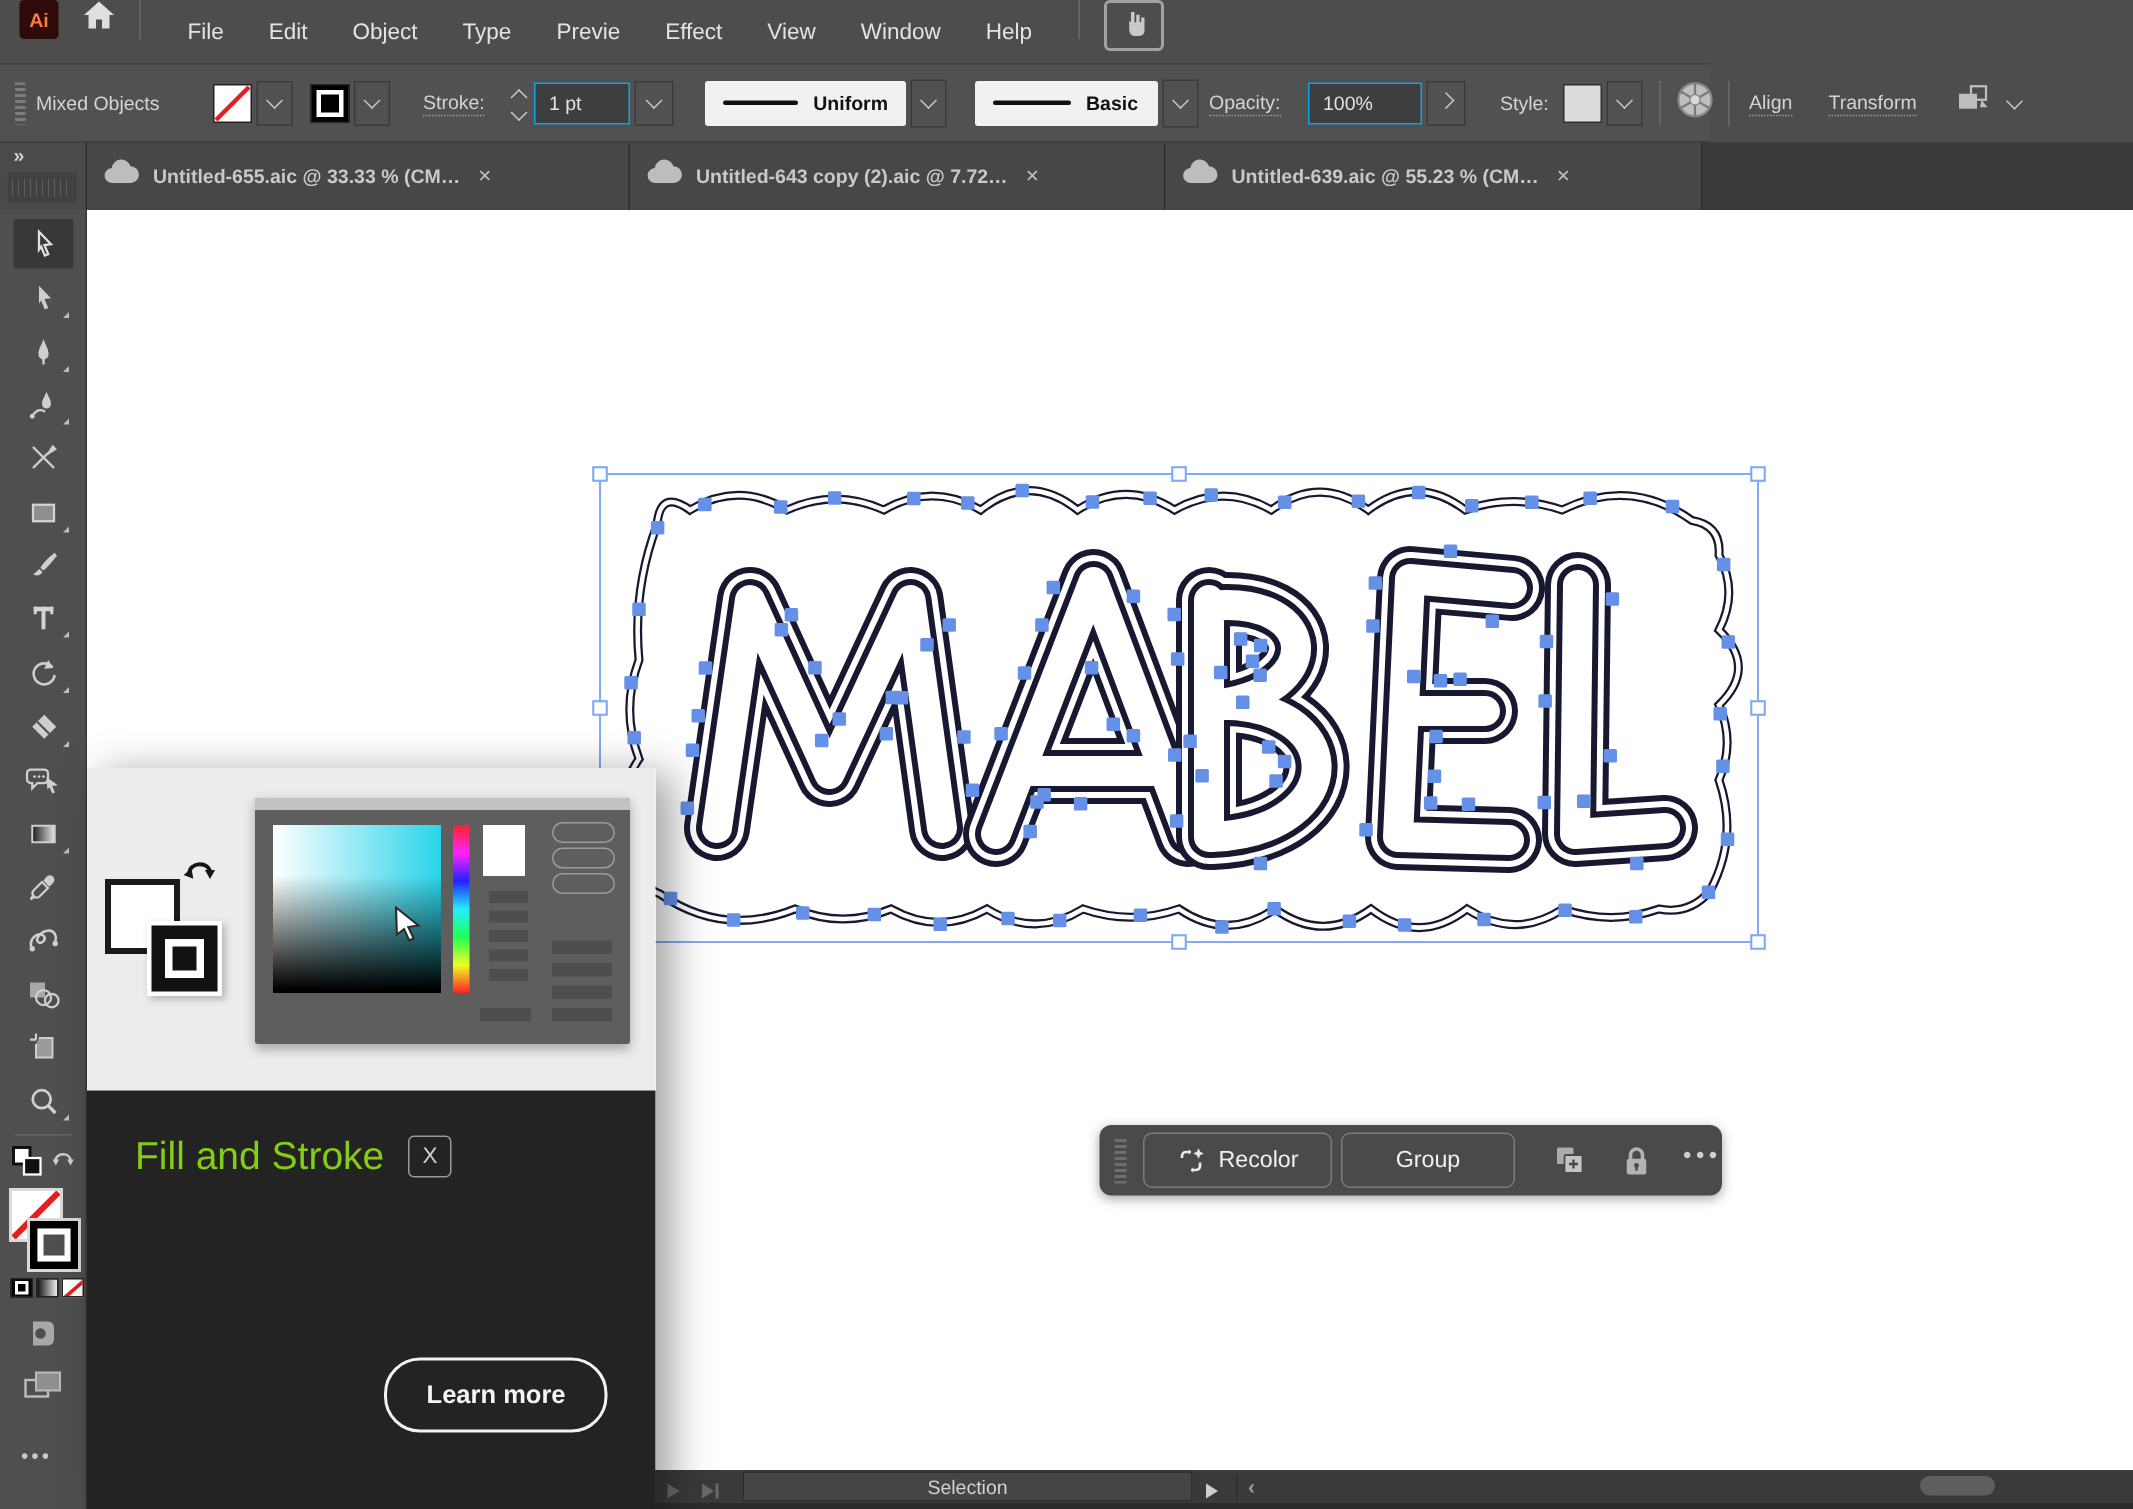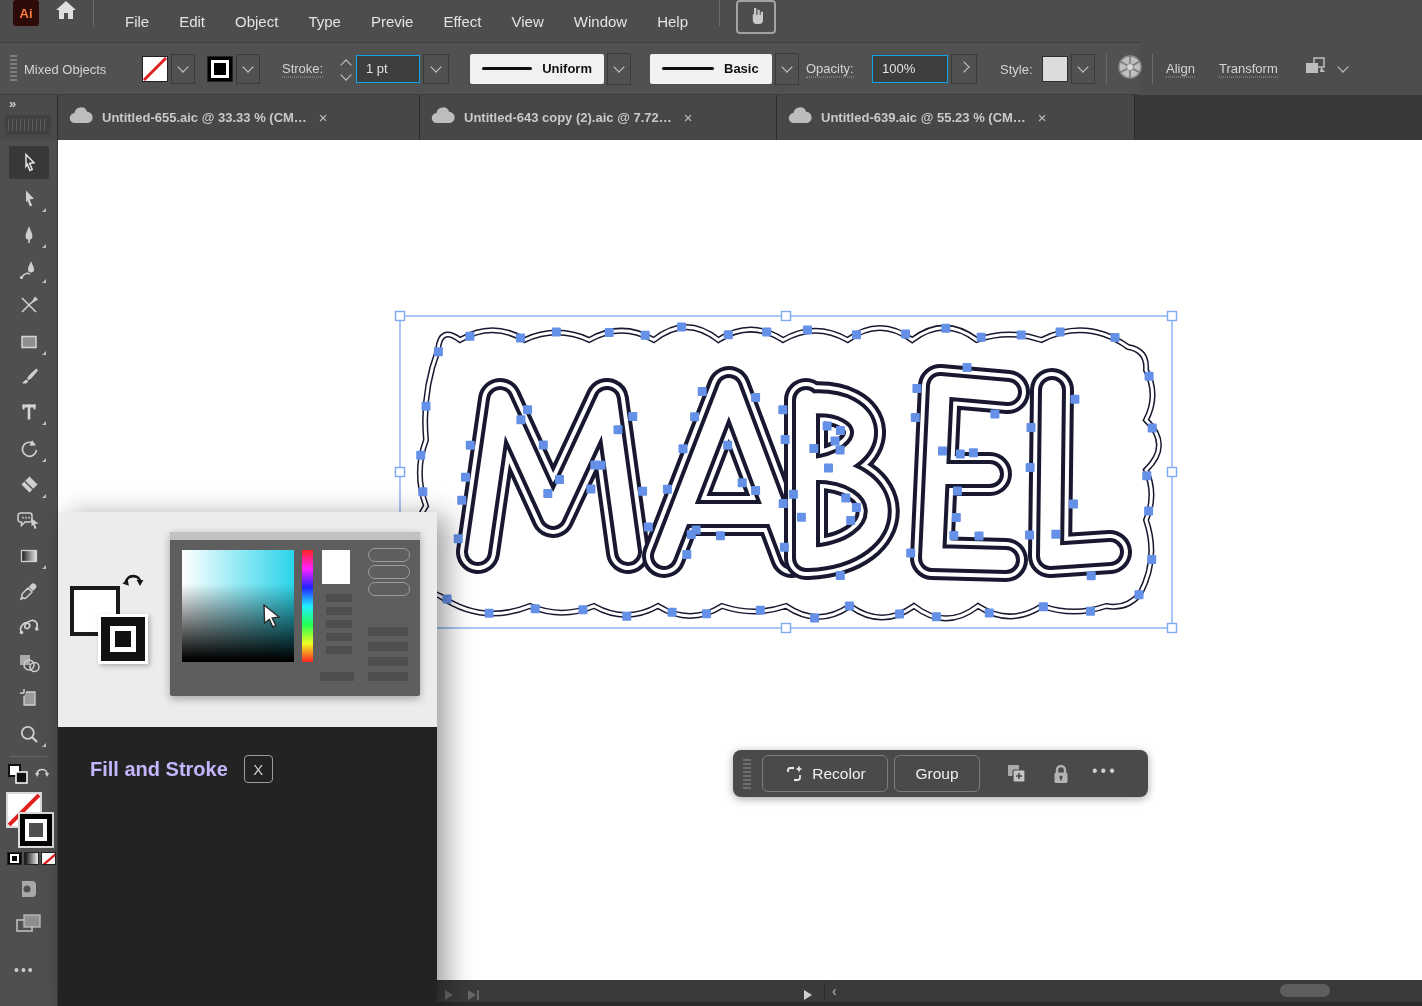--- a/index.html
+++ b/index.html
@@ -87,21 +87,21 @@
 
   
   #quickbar{position:absolute;left:675px;top:610px;width:415px;height:47px;background:#4A4A4A;border-radius:8px;
             box-shadow:0 2px 8px rgba(0,0,0,.35);display:flex;align-items:center;z-index:10}
   #qb-grip{width:8px;height:30px;margin-left:10px;
            background:repeating-linear-gradient(to bottom,#6E6E6E 0 2px,transparent 2px 4px)}
   .qb-btn{height:37px;border:1px solid #7C7C7C;border-radius:6px;background:transparent;color:#EFEFEF;
           font-size:15.5px;display:flex;align-items:center;justify-content:center;gap:8px;box-sizing:border-box;
           font-family:"Liberation Sans",sans-serif}
   #qb-recolor{width:126px;margin-left:11px}
-  #qb-group{width:86px;margin-left:6px}
+  #qb-group{width:116px;margin-left:6px}
   .qb-icon{display:flex;align-items:center;justify-content:center}
   #qb-dup{margin-left:24px}
   #qb-lock{margin-left:22px}
   #qb-more{margin-left:20px;color:#CFCFCF;font-size:16px;letter-spacing:3px;margin-top:-6px}
 
   
   #coachmark{position:absolute;left:58px;top:512px;width:379px;height:494px;z-index:60;
              box-shadow:10px 4px 26px rgba(0,0,0,.38)}
   #coach-illus{position:relative;width:379px;height:215px;background:#ECECEC;overflow:hidden}
   #illus-fill{position:absolute;left:12px;top:74px;width:50px;height:50px;background:#fff;border:4px solid #1A1A1A;box-sizing:border-box}
@@ -116,21 +116,21 @@
                background:linear-gradient(to top,#000 2%,rgba(0,0,0,0) 70%),linear-gradient(to right,#FFF,#2AD4EA)}
   #picker-hue{position:absolute;left:132px;top:18px;width:11px;height:112px;
               background:linear-gradient(to bottom,#F22,#F2F,#22F,#2EF,#2F5,#EF2,#F22)}
   #picker-swatch{position:absolute;left:152px;top:18px;width:28px;height:34px;background:#FFF}
   .picker-pill{position:absolute;left:198px;width:40px;height:12px;border:1px solid #9B9B9B;border-radius:7px}
   .pbar{position:absolute;background:#4E4E4E}
   #picker-cursor{position:absolute;left:92px;top:72px}
 
   #coach-body{position:absolute;left:0;top:215px;width:379px;height:279px;background:#232323;box-sizing:border-box;padding:28px 32px 0 32px}
   #coach-title-row{display:flex;align-items:center;gap:16px}
-  #coach-title{color:#c4b5fd;font-size:20px;font-weight:bold}
+  #coach-title{color:#84cc16;font-size:26px;font-weight:normal}
   #coach-key{min-width:17px;height:26px;padding:0 5px;border:1.5px solid #9A9A9A;border-radius:4px;color:#CFCFCF;
              font-size:15px;display:flex;align-items:center;justify-content:center}
   #coach-text{margin-top:26px;color:#B5B5B5;font-size:17.5px;line-height:1.65;width:290px}
   #coach-cta{position:absolute;right:32px;top:178px;height:46px;padding:0 26px;border:2.5px solid #F2F2F2;border-radius:24px;
              color:#F5F5F5;font-size:17px;font-weight:bold;display:flex;align-items:center;background:transparent}
 
   
   #statusbar{position:absolute;left:58px;right:0;bottom:0;height:22px;background:#3A3A3A;z-index:20;
              border-bottom:4px solid #2B2B2B;box-sizing:content-box}
   .tri{display:inline-block;width:0;height:0;border-top:5px solid transparent;border-bottom:5px solid transparent;border-left:8px solid #7C7C7C}
@@ -710,23 +710,25 @@
             <path d="M2 1 L17 13 L10.2 14 L13.8 21.5 L10.8 23 L7.4 15.4 L2.6 19 Z" fill="#FFF" stroke="#2B2B2B" stroke-width="1.4"></path>
           </svg>
       </span>
     </div>
   </div>
   <div id="coach-body">
     <div id="coach-title-row">
       <span id="coach-title">Fill and Stroke</span>
       <span id="coach-key">X</span>
     </div>
+    <div id="coach-cta">Learn more</div>
   </div>
 </div>
 
 <div id="statusbar">
   <span id="sb-first"><span class="tri dim"></span></span>
   <span id="sb-last"><span class="tri dim"></span><span class="endbar"></span></span>
+  <div id="sb-field">Selection</div>
   <span id="sb-play"><span class="tri" style="border-left-color:#CFCFCF"></span></span>
   <div id="sb-div"></div>
   <span id="sb-back">‹</span>
   <div id="sb-thumb"></div>
 </div>
 
 </body></html>

